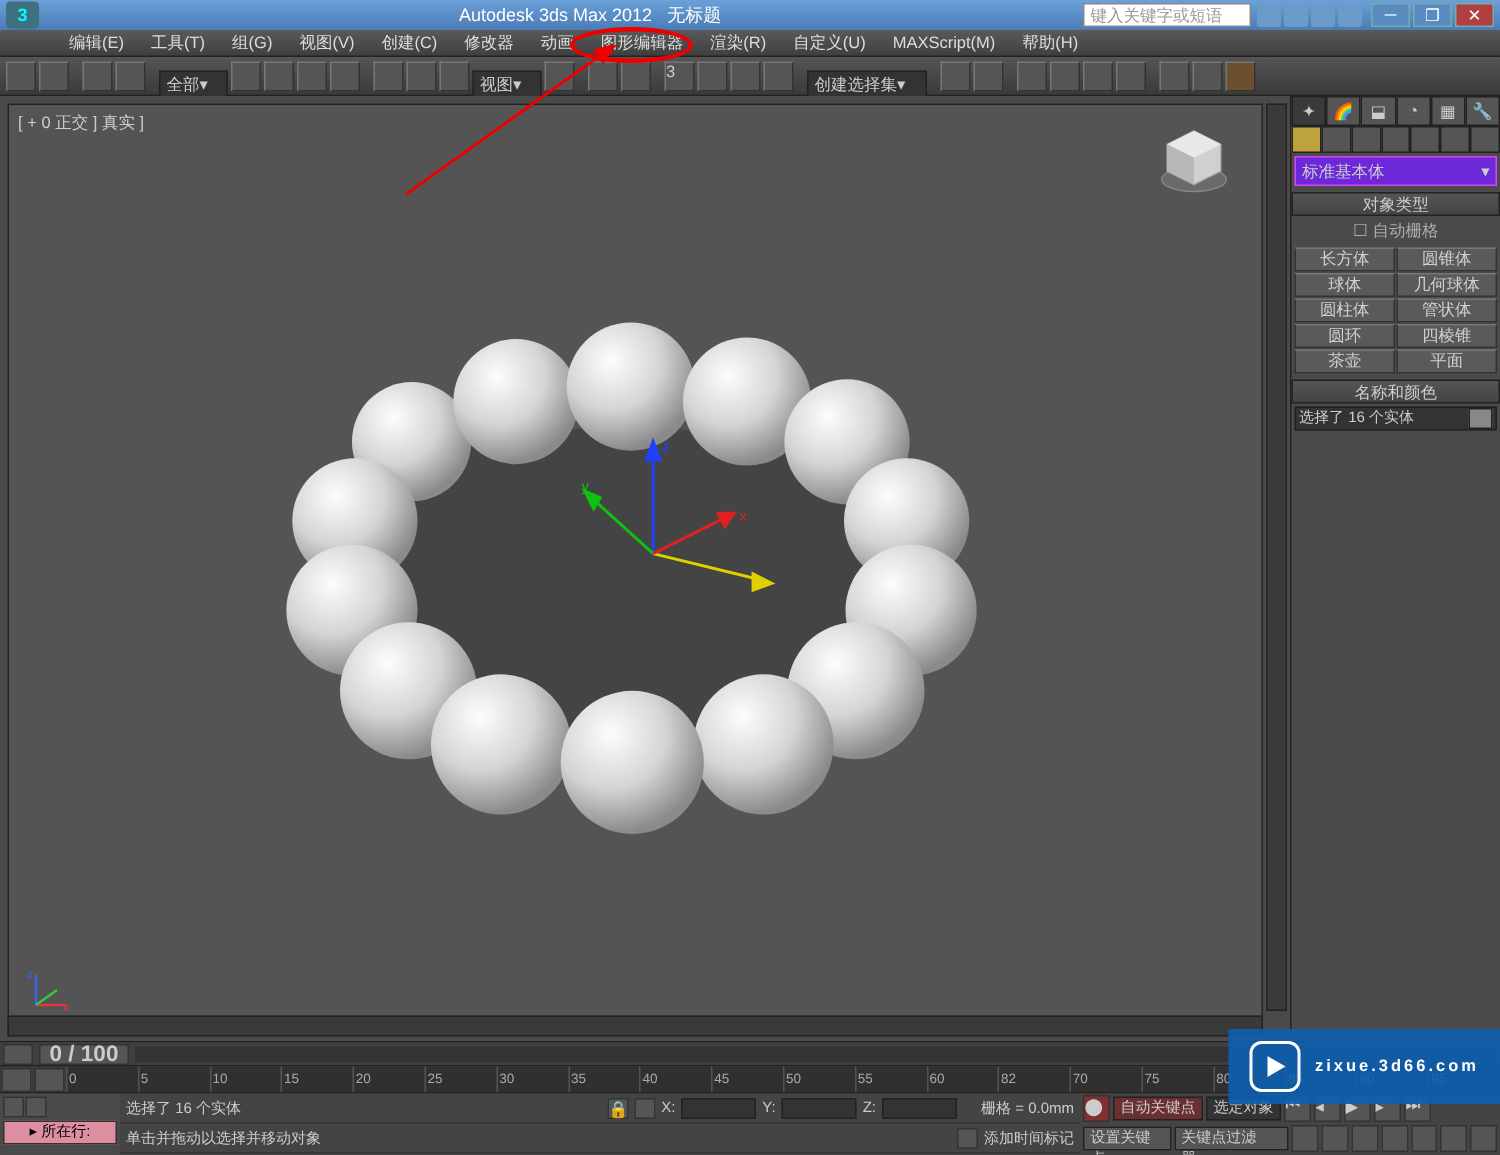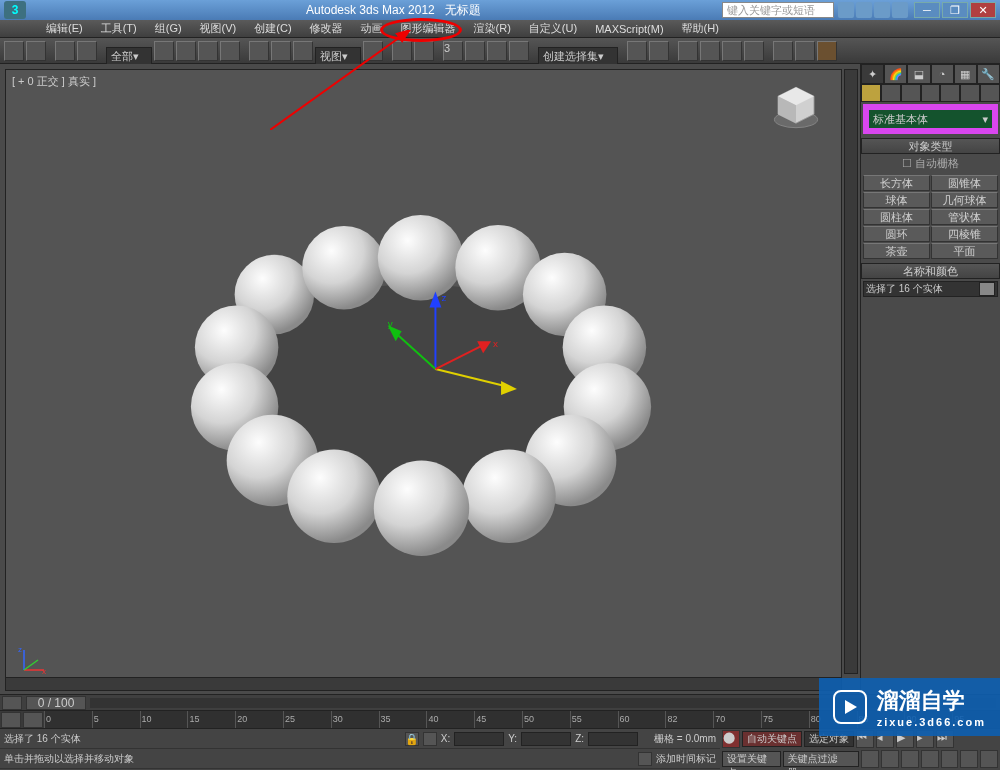--- a/index.html
+++ b/index.html
@@ -30,31 +30,31 @@
 
 .gizmo-small{position:absolute;left:10px;bottom:10px;width:34px;height:34px;}
 
 .cmdpanel { width:140px; background:#4a4a4a; border-left:1px solid #222; display:flex; flex-direction:column;}
 .cmd-tabs { height:20px; display:flex; background:#3a3a3a; }
 .cmd-tabs .ct { flex:1; border:1px solid #222; background:#555; display:flex;align-items:center;justify-content:center;}
 .cmd-tabs .ct.active{background:#3a3a3a;}
 .cmd-sub { height:18px; display:flex; background:#444;}
 .cmd-sub .cs{flex:1;border:1px solid #222;background:#555;}
 .cmd-sub .cs.active{background:#bda23e;}
-.cmd-drop {height:30px;margin:2px;background:#14532d;border:6px solid #d946ef;display:flex;align-items:center;padding:0 4px;font-size:11px;}
+.cmd-drop {height:20px;margin:2px;background:#6d28d9;border:1px solid #d946ef;display:flex;align-items:center;padding:0 4px;font-size:11px;}
 .rollout-hdr{height:16px;background:linear-gradient(#555,#444);border:1px solid #222;text-align:center;font-size:11px;color:#ccc;margin-top:2px;}
 .cmd-chk{font-size:11px;text-align:center;padding:2px;color:#aaa;}
 .cmd-grid{display:grid;grid-template-columns:1fr 1fr;gap:1px;padding:2px;}
 .cmd-btn{height:16px;background:#5a5a5a;border:1px solid #333;border-top-color:#777;font-size:11px;text-align:center;color:#d0d0d0;line-height:14px;}
 .cmd-name{margin:2px;height:16px;background:#333;border:1px solid #222;font-size:10px;padding:0 2px;line-height:14px;color:#ccc;display:flex;}
 .color-sw{width:16px;height:14px;background:#888;border:1px solid #222;margin-left:auto;}
 
 .bottom { position:absolute; left:0; right:0; bottom:0; height:76px; background:#4a4a4a; border-top:1px solid #222;}
 .timeslider{height:16px;display:flex;align-items:center;background:#3f3f3f;border-bottom:1px solid #222;}
-.timeslider .slide-btn{width:60px;height:14px;background:#555;border:1px solid #333;margin-left:4px;font-size:12px;text-align:center;line-height:12px;}
+.timeslider .slide-btn{width:60px;height:14px;background:#555;border:1px solid #333;margin-left:4px;font-size:15px;text-align:center;line-height:12px;font-weight:bold;}
 .timeslider .track{flex:1;height:10px;background:#333;margin:0 4px;position:relative;}
 .trackbar{height:18px;background:#393939;border-bottom:1px solid #222;display:flex;}
 .trackbar .tbtn2{width:20px;height:16px;background:#555;border:1px solid #333;margin:1px;}
 .ruler{flex:1;background:#303030;position:relative;font-size:9px;color:#888;}
 .ruler .tick{position:absolute;top:0;width:1px;height:100%;background:#555;}
 .ruler .lbl{position:absolute;top:3px;font-size:9px;color:#aaa;}
 .statusbar{height:42px;display:flex;}
 .status-left{width:80px;background:#4a4a4a;padding:2px;}
 .status-left .row1{display:flex;height:12px;}
 .status-left .sb{width:14px;height:14px;background:#555;border:1px solid #333;margin-right:1px;}
@@ -322,20 +322,27 @@
         <div class="lbl" style="left: calc(80% + 2px);">80</div>
         <div class="tick" style="left: 85%;"></div>
         <div class="lbl" style="left: calc(85% + 2px);">85</div>
         <div class="tick" style="left: 90%;"></div>
         <div class="lbl" style="left: calc(90% + 2px);">90</div>
         <div class="tick" style="left: 95%;"></div>
         <div class="lbl" style="left: calc(95% + 2px);">95</div>
       </div>
   </div>
   <div class="statusbar">
+    <div class="status-left">
+      <div class="row1">
+        <div class="sb"></div>
+        <div class="sb"></div>
+      </div>
+      <div class="picker">▸ <span>所在行:</span></div>
+    </div>
     <div class="status-mid">
       <div class="status-row">
         <span class="note">选择了 16 个实体</span>
         <div class="lock">🔒</div>
         <div class="lock"></div>
         <span class="lbl">X:</span>
           <div class="coord"></div>
         <span class="lbl">Y:</span>
           <div class="coord"></div>
         <span class="lbl">Z:</span>
@@ -384,16 +391,15 @@
   <line x1="0" y1="100" x2="140" y2="0" marker-end="url(#ah)"></line>
 </svg>
 
 <div class="watermark">
   <div class="play">
     <svg width="18" height="18" viewBox="0 0 18 18">
         <path d="M4,2 L16,9 L4,16 Z" fill="#fff"></path>
       </svg>
   </div>
   <div>
-    <div class="big">溜溜自学</div>
     <div class="small">zixue.3d66.com</div>
   </div>
 </div>
 
 </body></html>

